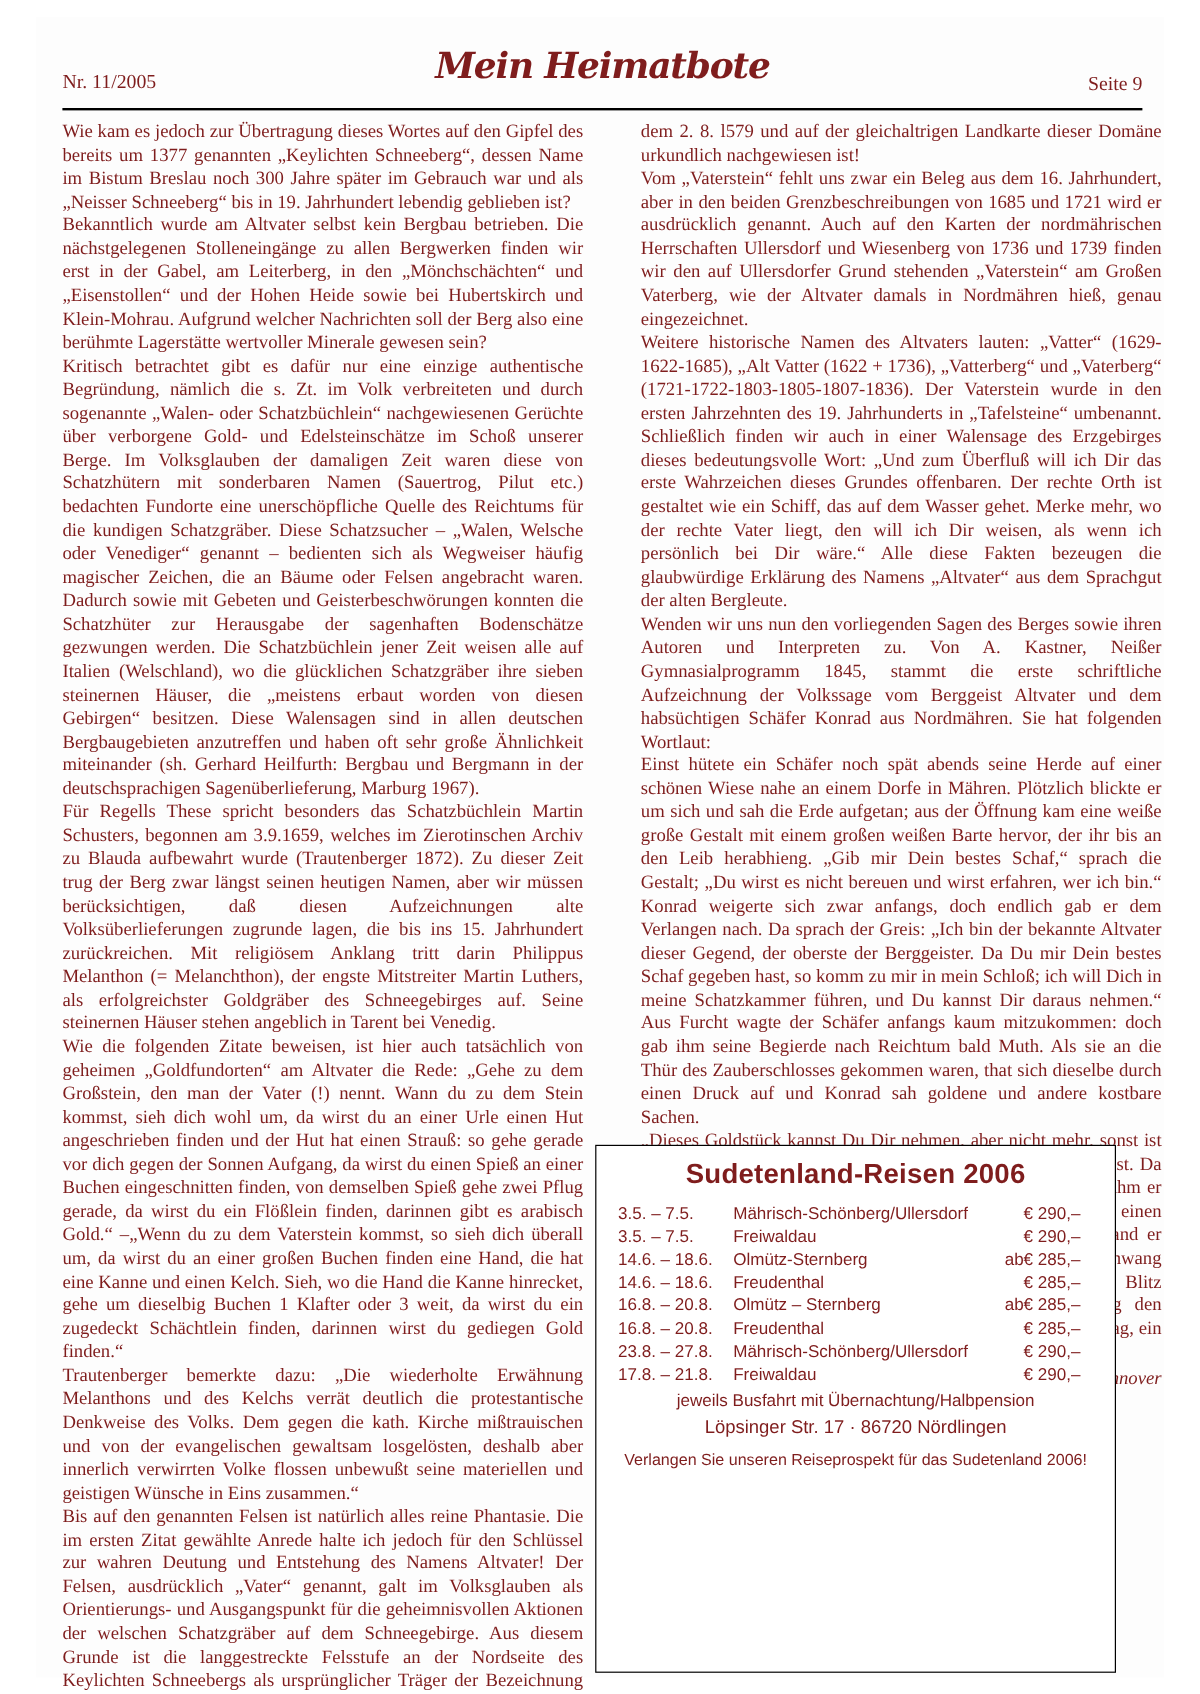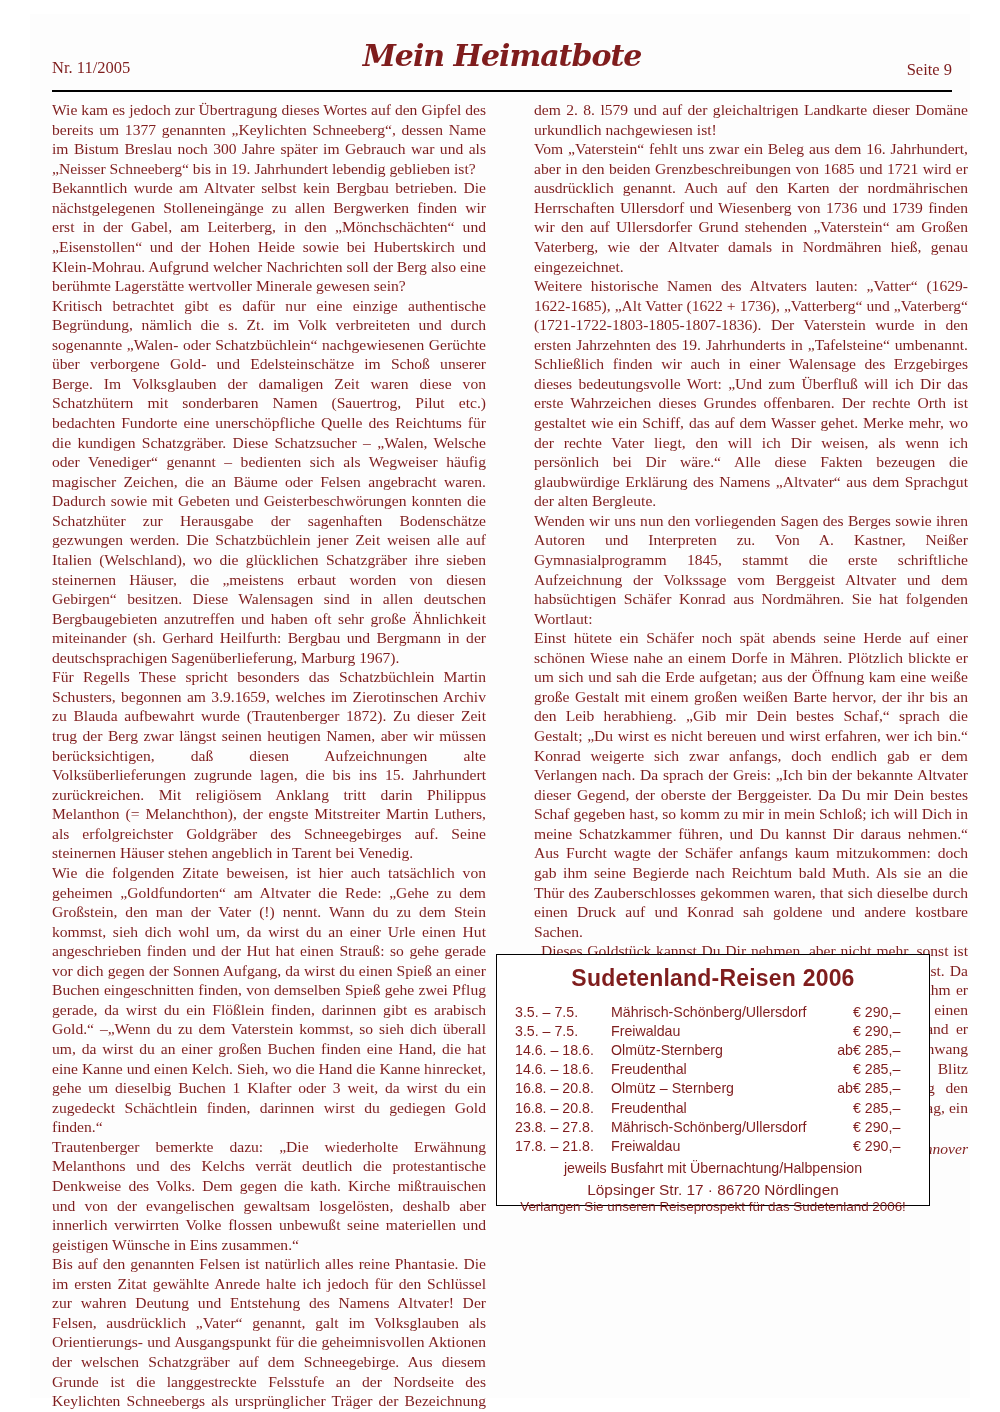--- a/index.html
+++ b/index.html
@@ -93,21 +93,21 @@
     font-style: italic;
     display: flex;
     justify-content: space-between;
   }
   
   .ad {
     position: absolute;
     left: 466px;
     top: 940px;
     width: 434px;
-    height: 252px;
+    height: 440px;
     border: 1.6px solid #000;
     box-sizing: border-box;
     font-family: "Liberation Sans", sans-serif;
     background: #fff;
   }
   .ad-title {
     text-align: center;
     font-size: 23px;
     font-weight: bold;
     margin-top: 10px;
@@ -151,20 +151,21 @@
   }
   .ad-tel {
     text-align: center;
     font-size: 16.6px;
     font-weight: bold;
     margin-top: 7px;
   }
   .ad-foot {
     text-align: center;
     font-size: 13.4px;
+    margin-top: 10px;
   }
 </style>
 </head>
 <body>
 
 <div class="page">
   <div class="sheet">
 
     <div class="masthead">
       <div class="issue">Nr. 11/2005</div>

